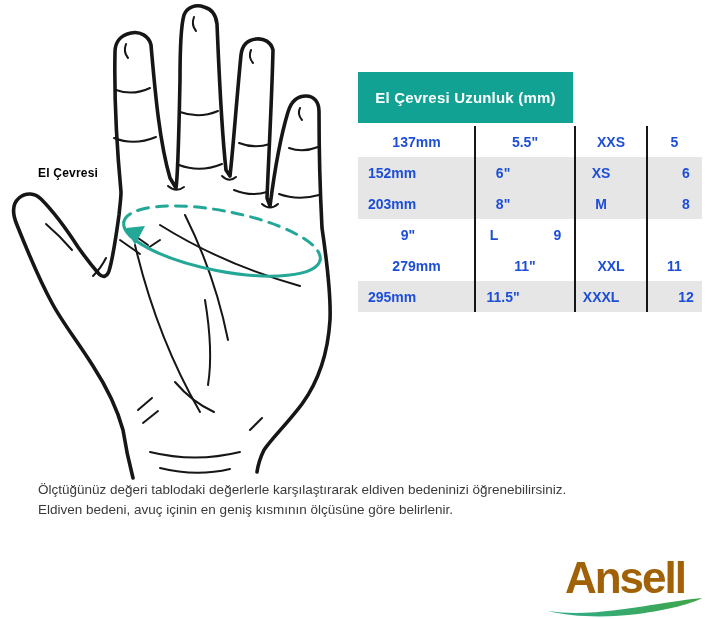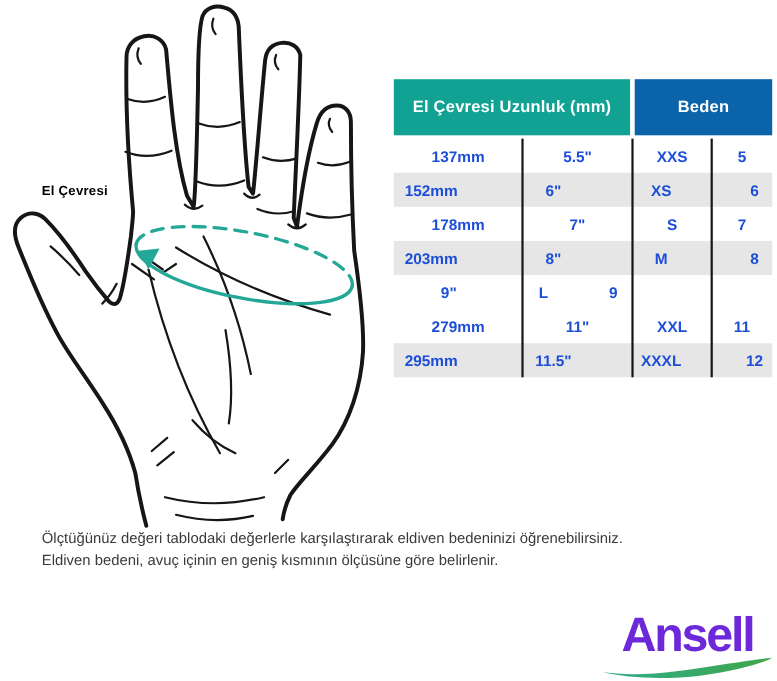--- a/index.html
+++ b/index.html
@@ -27,21 +27,21 @@
   .td{display:flex;align-items:center;justify-content:center;
       font-size:14px;font-weight:700;color:#1d4ed8;}
   .c1{width:117px;} .c2{width:100px;} .c3{width:72px;} .c4{width:55px;}
   .vline{position:absolute;top:0;bottom:0;width:2px;background:#161616;}
   .vl1{left:116px;} .vl2{left:216px;} .vl3{left:288px;}
   
   .caption{position:absolute;left:38px;top:480px;color:#3a3a3a;
            font-size:13.5px;line-height:20px;}
   
   .logo{position:absolute;left:545px;top:556px;width:160px;text-align:center;}
-  .logo-text{font-size:44px;font-weight:700;color:#6d28d9;letter-spacing:-2px;
+  .logo-text{font-size:44px;font-weight:700;color:#a16207;letter-spacing:-2px;
              line-height:44px;}
   .logo-swoosh{display:block;margin:-3px auto 0 auto;}
 </style>
 </head>
 <body>
 
 <div class="stage">
 
   <div class="hand-wrap">
     <svg width="352" height="485" viewBox="0 0 352 485">
@@ -132,40 +132,33 @@
       <polygon points="126,228 145,226 135,245" fill="#23A796"></polygon>
     </svg>
   </div>
 
   <div class="measure-label">El Çevresi</div>
 
   <div class="size-table">
     <div class="thead">
       <div class="th th-teal">El Çevresi Uzunluk (mm)</div>
       <div class="th-gap"></div>
-      <div class="th th-blue">Beden</div>
     </div>
     <div class="tbody">
       <div class="tr">
         <div class="td c1">137mm</div>
         <div class="td c2">5.5"</div>
         <div class="td c3">XXS</div>
         <div class="td c4">5</div>
       </div>
       <div class="tr alt">
         <div class="td c1">152mm</div>
         <div class="td c2">6"</div>
         <div class="td c3">XS</div>
         <div class="td c4">6</div>
-      </div>
-      <div class="tr">
-        <div class="td c1">178mm</div>
-        <div class="td c2">7"</div>
-        <div class="td c3">S</div>
-        <div class="td c4">7</div>
       </div>
       <div class="tr alt">
         <div class="td c1">203mm</div>
         <div class="td c2">8"</div>
         <div class="td c3">M</div>
         <div class="td c4">8</div>
       </div>
       <div class="tr">
         <div class="td c2">9"</div>
         <div class="td c3">L</div>

